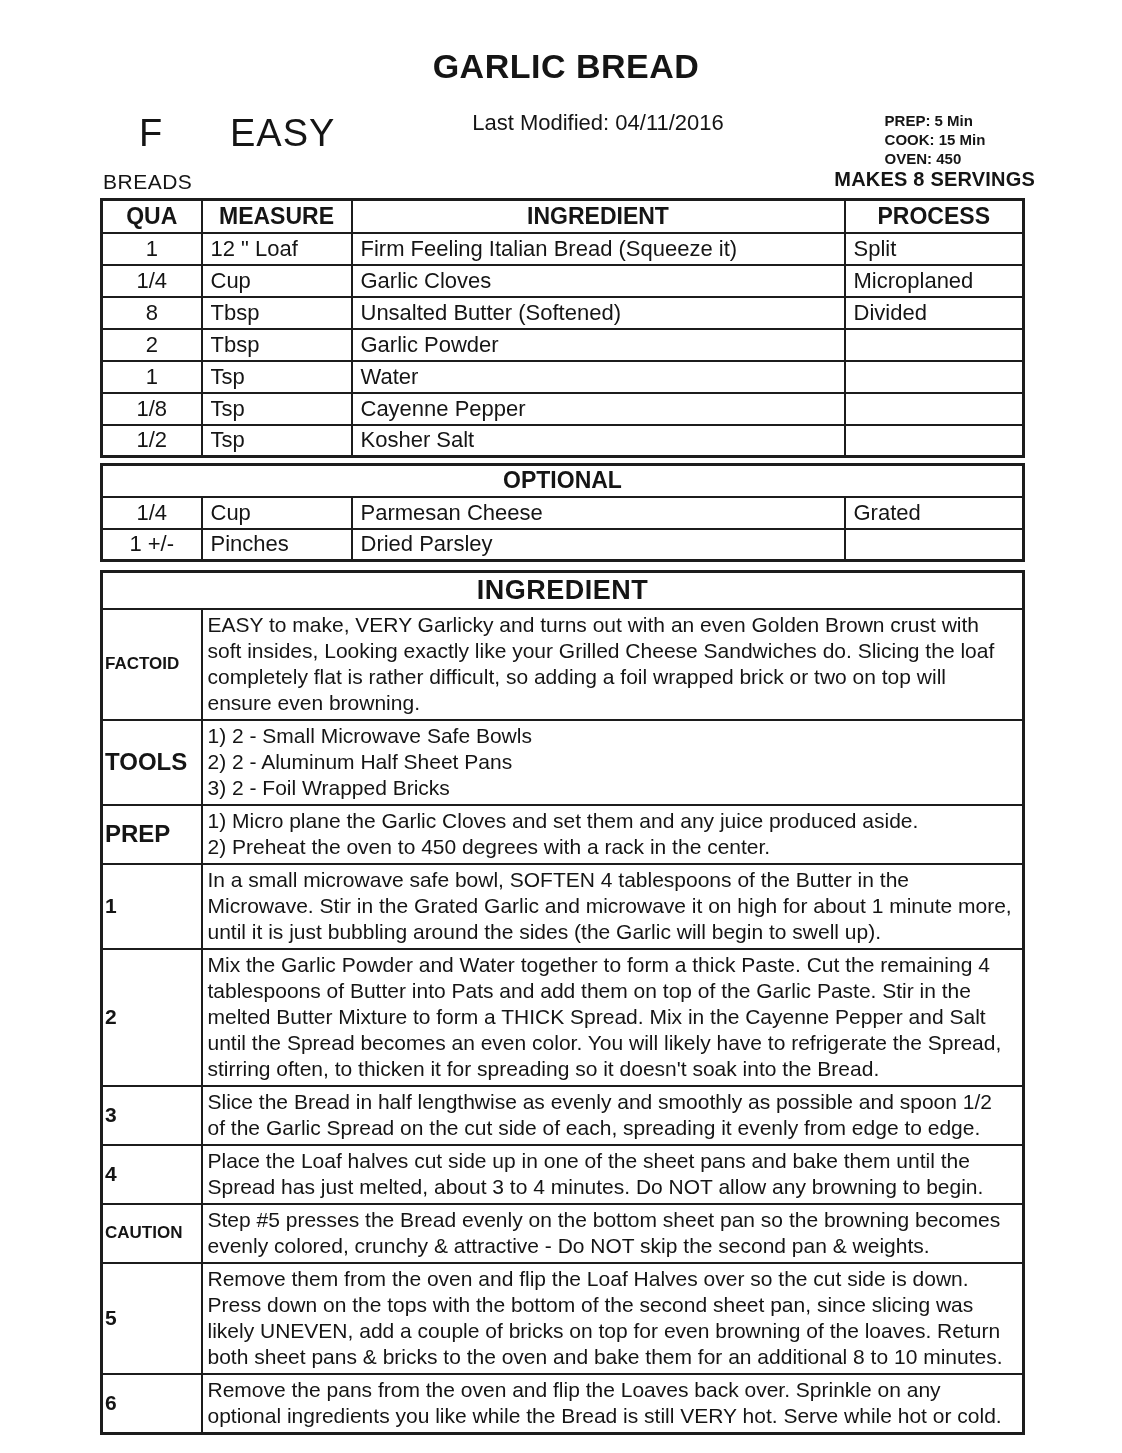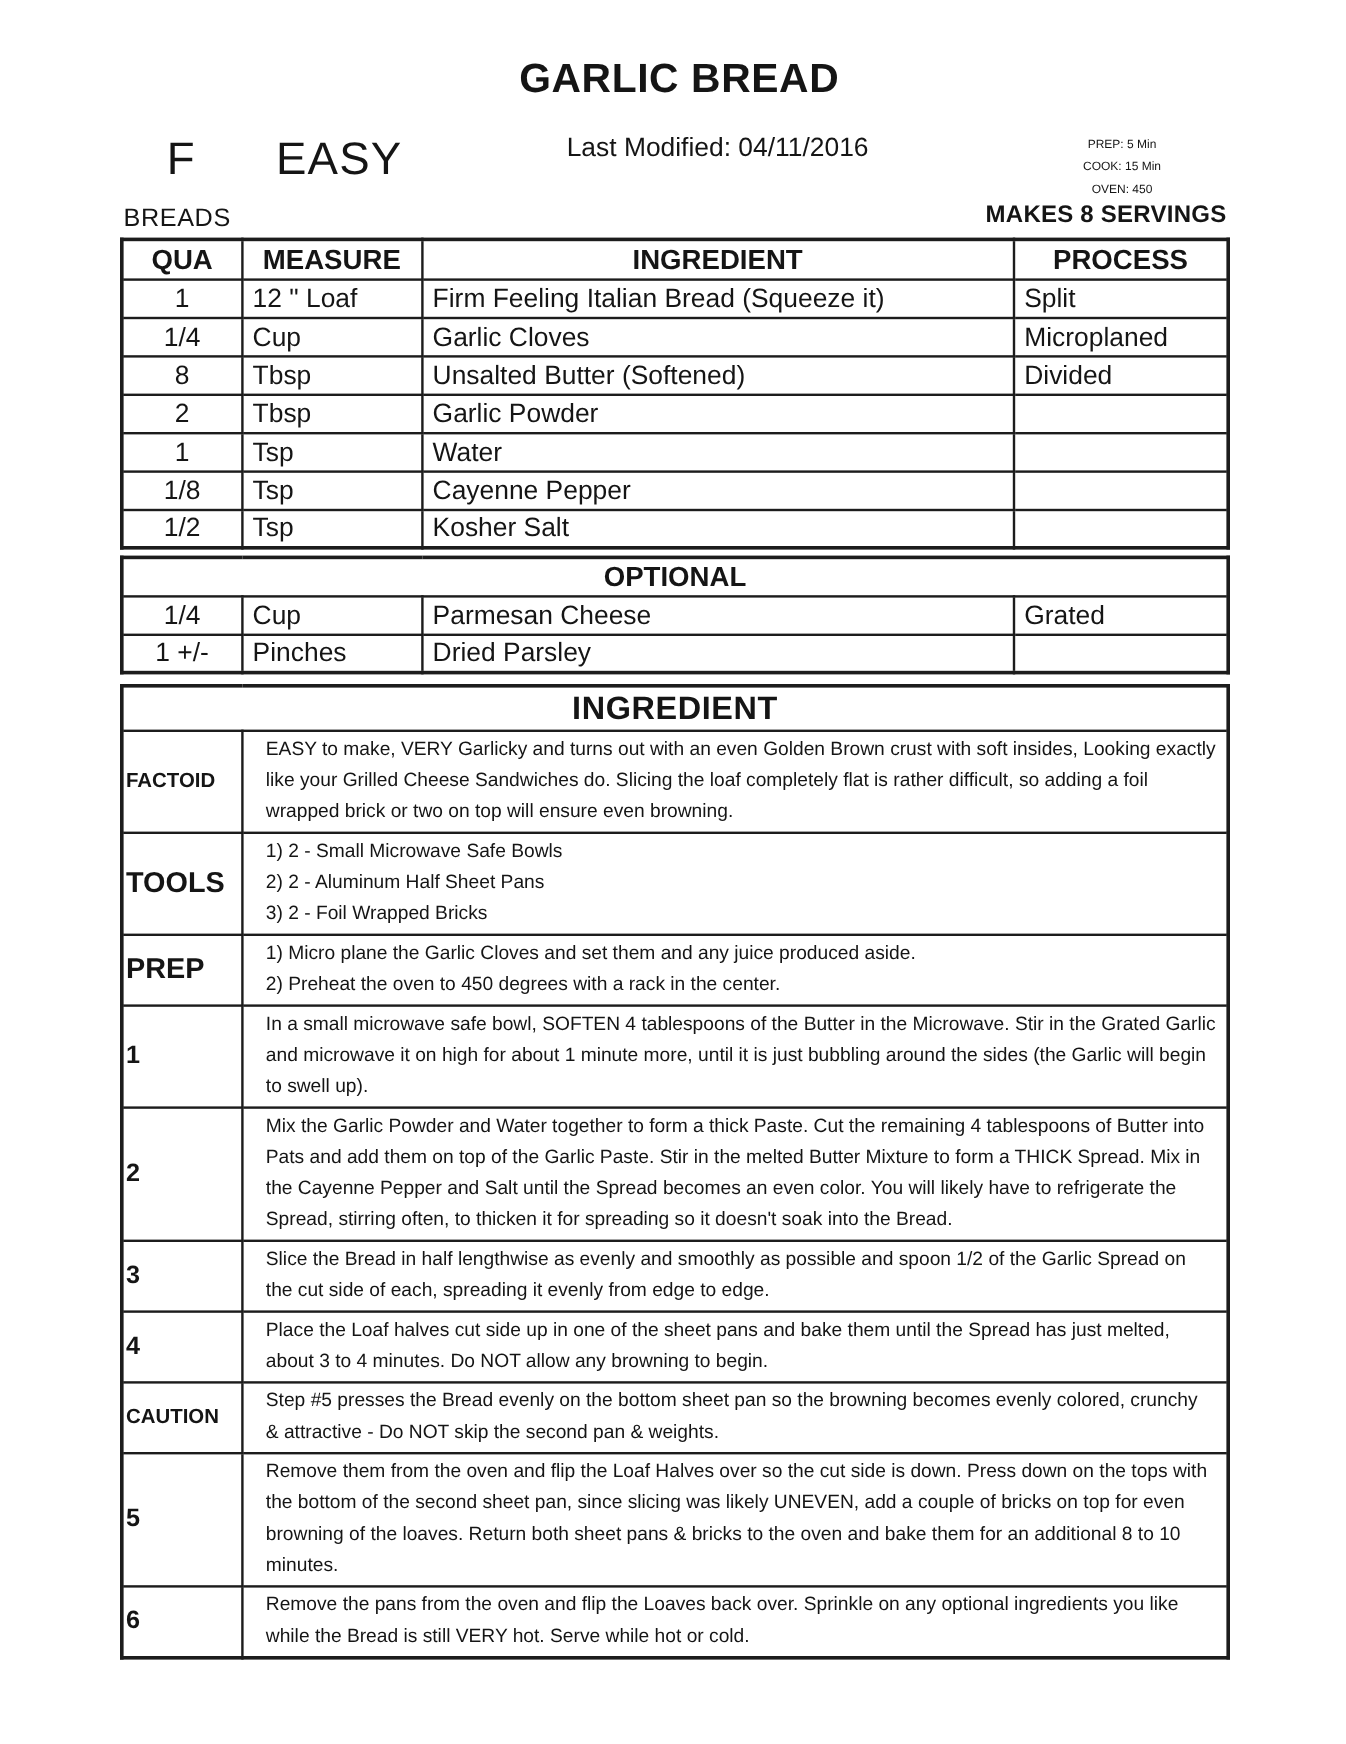--- a/index.html
+++ b/index.html
@@ -21,36 +21,36 @@
   .doc-title {
     position: absolute; top: 47px; left: 566px; transform: translateX(-50%);
     font-size: 34px; font-weight: bold; letter-spacing: 0.5px; white-space: nowrap;
   }
   .doc-subtitle {
     position: absolute; top: 110px; left: 598px; transform: translateX(-50%);
     font-size: 22px; white-space: nowrap;
   }
   .times-block {
     position: absolute; top: 111px; left: 935px; transform: translateX(-50%);
-    text-align: center; font-size: 10px; line-height: 19px; white-space: nowrap;
+    font-size: 15px; line-height: 19px; white-space: nowrap; font-weight: bold;
   }
   .category-letter {
     position: absolute; top: 112px; left: 139px;
     font-size: 38px;
   }
   .difficulty {
     position: absolute; top: 112px; left: 230px;
     font-size: 38px; letter-spacing: 1px;
   }
   .category {
     position: absolute; top: 170px; left: 103px;
     font-size: 21px; letter-spacing: 0.5px;
   }
   .servings {
-    position: absolute; top: 168px; right: 100px;
+    position: absolute; top: 168px; right: 87px;
     font-size: 20px; font-weight: bold; letter-spacing: 0.2px;
   }
 
   
   table {
     border-collapse: collapse;
     table-layout: fixed;
     position: absolute;
     left: 100px;
     width: 922px;
@@ -73,23 +73,23 @@
 
   
   .tbl-preparation { top: 570px; }
   .prep-title-row { height: 37px; }
   .tbl-preparation th.big-title { font-size: 27px; font-weight: bold; text-align: center; letter-spacing: 0.5px; }
   td.label-cell { text-align: left; font-weight: bold; vertical-align: middle; padding: 12px 2px; }
   td.label-lg  { font-size: 24px; }
   td.label-sm  { font-size: 17px; }
   td.label-num { font-size: 21px; }
   td.prep-text {
-    font-size: 16px;
+    font-size: 21px;
     line-height: 26px;
-    padding: 2px 9px 3px 19px;
+    padding: 2px 9px 3px 5px;
     white-space: pre-line;
     vertical-align: middle;
     text-align: left;
   }
 </style>
 </head>
 <body>
 
 <div class="page">
 

